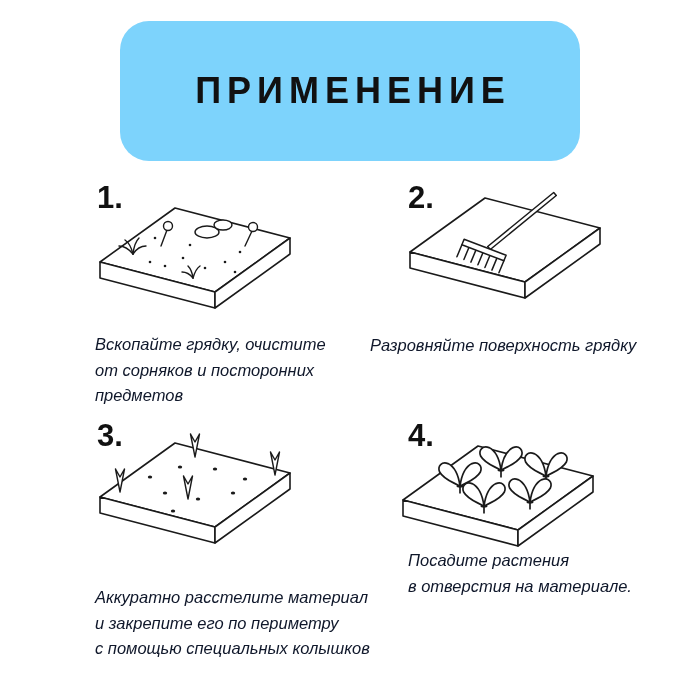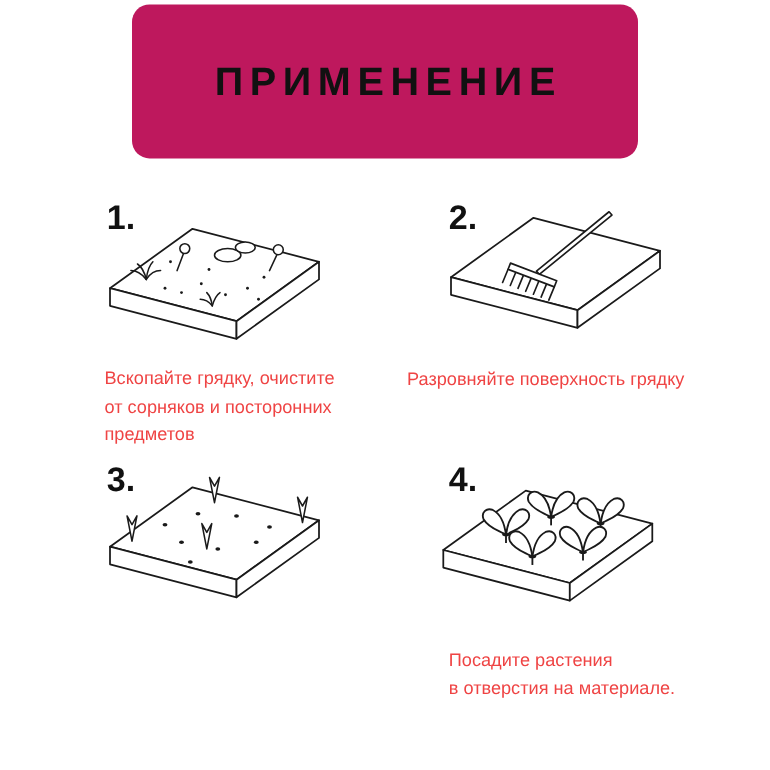--- a/index.html
+++ b/index.html
@@ -1,42 +1,42 @@
 <!DOCTYPE html>
 <html><head>
 <meta charset="utf-8">
 <style>
   html,body { margin:0; padding:0; background:#ffffff; }
   body { width:700px; height:700px; font-family:"Liberation Sans", sans-serif; color:#1a1a1a; }
   .page { position:relative; width:700px; height:700px; background:#ffffff; overflow:hidden; }
 
-  .banner { position:absolute; left:120px; top:4px; width:460px; height:140px;
-            background:#be185d; border-radius:16px;
+  .banner { position:absolute; left:120px; top:21px; width:460px; height:140px;
+            background:#7dd3fc; border-radius:29px;
             display:flex; align-items:center; justify-content:center; }
   .title { font-size:36px; font-weight:600; letter-spacing:6px; padding-left:6px; color:#111; }
 
   .step-num { position:absolute; font-size:31px; font-weight:600; color:#111; }
   .illus { position:absolute; }
   .illus svg { overflow:visible; display:block; }
-  .caption { position:absolute; font-size:16.5px; line-height:1.55; color:#ef4444; white-space:pre-line; }
+  .caption { position:absolute; font-size:16.5px; line-height:1.55; color:#0f172a; white-space:pre-line;font-style:italic; }
 
   #num1 { left:97px;  top:180px; }
   #num2 { left:408px; top:180px; }
   #num3 { left:97px;  top:418px; }
   #num4 { left:408px; top:418px; }
 
   #illus1 { left:95px;  top:200px; }
   #illus2 { left:405px; top:190px; }
   #illus3 { left:95px;  top:435px; }
   #illus4 { left:398px; top:438px; }
 
   #cap1 { left:95px;  top:332px; width:260px; }
   #cap2 { left:370px; top:333px; width:270px; }
   #cap3 { left:95px;  top:585px; width:300px; }
-  #cap4 { left:408px; top:588px; width:250px; }
+  #cap4 { left:408px; top:548px; width:250px; }
 
   .defs-holder { position:absolute; width:0; height:0; }
 </style>
 </head>
 <body>
 
 <div class="page">
 
   <svg class="defs-holder" aria-hidden="true">
     <defs>
@@ -136,20 +136,23 @@
         <ellipse cx="78" cy="76" rx="2.2" ry="1.6"></ellipse>
       </g>
       <g>
         <use href="#peg" transform="translate(25,57)"></use>
         <use href="#peg" transform="translate(100,22)"></use>
         <use href="#peg" transform="translate(180,40)"></use>
         <use href="#peg" transform="translate(93,64)"></use>
       </g>
     </svg>
   </div>
+  <div class="caption" id="cap3">Аккуратно расстелите материал
+и закрепите его по периметру
+с помощью специальных колышков</div>
 
   <div class="step-num" id="num4">4.</div>
   <div class="illus" id="illus4">
     <svg viewBox="0 0 210 130" width="210" height="130">
       <use href="#slab"></use>
       <g fill="#1a1a1a">
         <ellipse cx="62" cy="48" rx="3.5" ry="1.6"></ellipse>
         <ellipse cx="103" cy="32" rx="3.5" ry="1.6"></ellipse>
         <ellipse cx="148" cy="38" rx="3.5" ry="1.6"></ellipse>
         <ellipse cx="86" cy="68" rx="3.5" ry="1.6"></ellipse>

